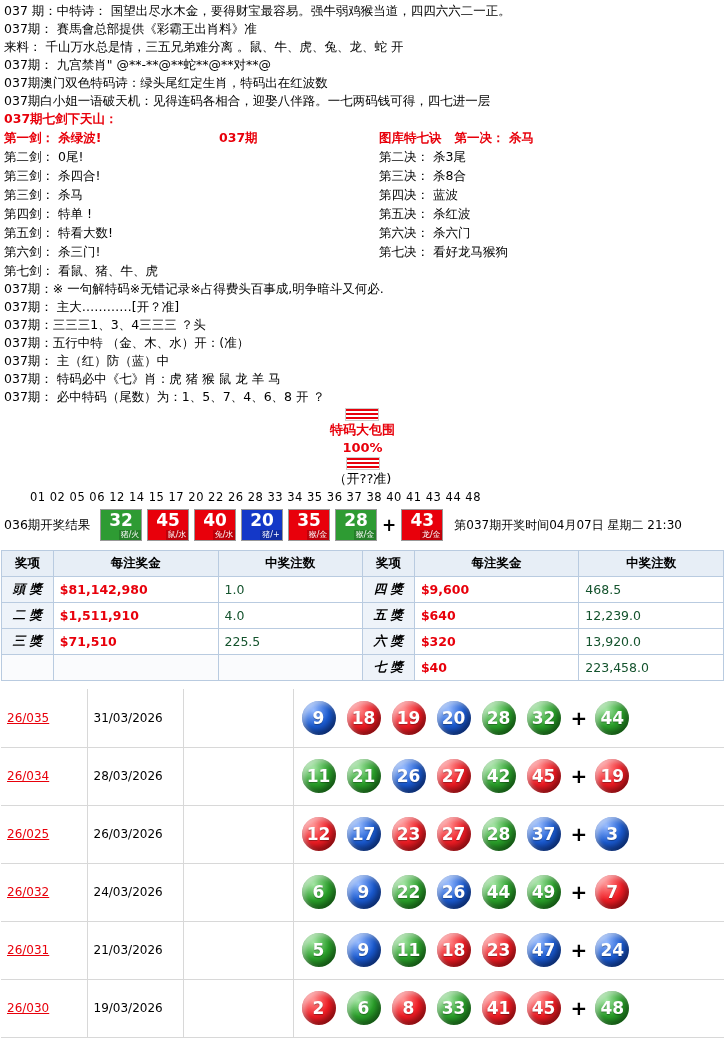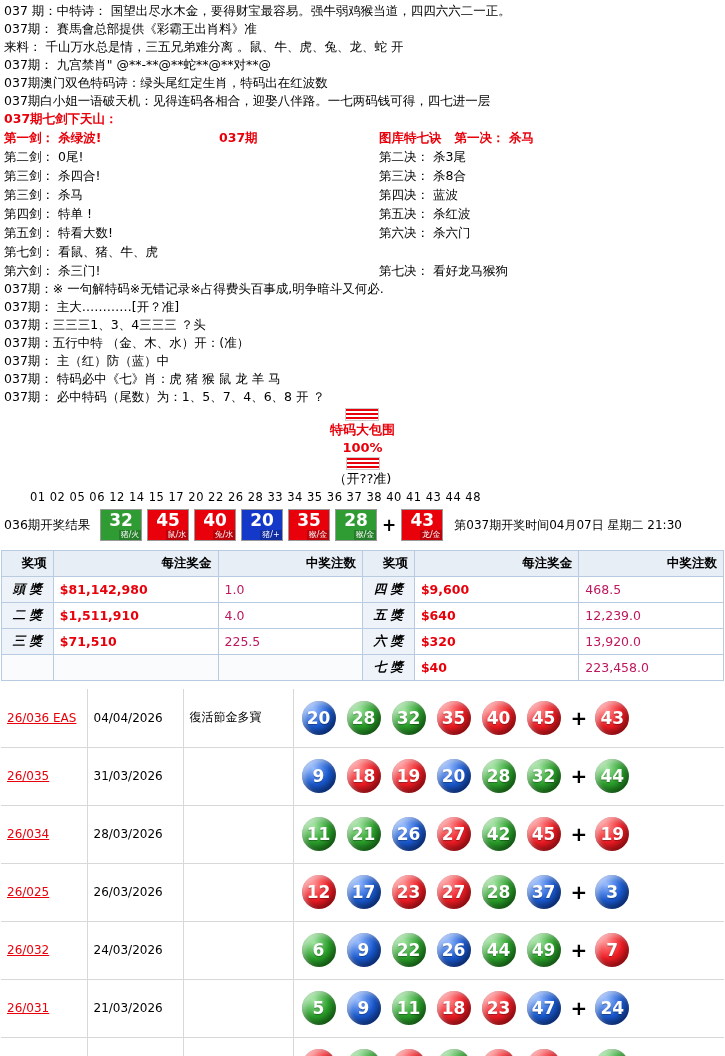--- a/index.html
+++ b/index.html
@@ -121,37 +121,37 @@
   }
   table.prize th, table.prize td {
     border: 1px solid #b9cbe0;
     padding: 3px 6px;
     height: 26px;
   }
   table.prize th {
     background: #e7eef6;
     color: #000;
     font-weight: bold;
-    text-align: right;
+    text-align: center;
   }
   table.prize td.pname {
     background: #eef3f9;
     font-weight: bold;
     width: 52px;
     text-align: center;
     color: #000;
     font-style: italic;
   }
   table.prize td.pamt {
     color: #e8000b;
     font-weight: bold;
     width: 165px;
   }
   table.prize td.pcnt {
-    color: #be185d;
+    color: #14532d;
     width: 145px;
     margin-left: 44px;
   }
   table.prize td.empty { background: #fafbfd; }
   .hdr-amt { width: 165px; margin-top: 36px; }
   .hdr-cnt { width: 145px; }
 
   
   table.hist {
     width: 723px;
@@ -236,28 +236,28 @@
         <div class="sw-left">第四剑：  特单 !</div>
         <div class="sw-mid"></div>
         <div class="sw-right">第五决：  杀红波</div>
       </div>
       <div class="sword-row">
         <div class="sw-left">第五剑：  特看大数!</div>
         <div class="sw-mid"></div>
         <div class="sw-right">第六决：  杀六门</div>
       </div>
       <div class="sword-row">
+        <div class="sw-left">第六剑：  杀三门!</div>
+        <div class="sw-mid"></div>
+        <div class="sw-right">第七决：  看好龙马猴狗</div>
+      </div>
+      <div class="sword-row">
         <div class="sw-left">第七剑：  看鼠、猪、牛、虎</div>
         <div class="sw-mid"></div>
         <div class="sw-right"></div>
-      </div>
-      <div class="sword-row">
-        <div class="sw-left">第六剑：  杀三门!</div>
-        <div class="sw-mid"></div>
-        <div class="sw-right">第七决：  看好龙马猴狗</div>
       </div>
     </div>
 
     <div class="line">037期：※  一句解特码※无错记录※占得费头百事成,明争暗斗又何必.</div>
     <div class="line">037期：  主大…………[开？准]</div>
     <div class="line">037期：三三三1、3、4三三三 ？头</div>
     <div class="line">037期：五行中特    （金、木、水）开：(准）</div>
     <div class="line">037期：  主（红）防（蓝）中</div>
     <div class="line">037期：  特码必中《七》肖：虎  猪  猴  鼠  龙  羊  马</div>
     <div class="line">037期：  必中特码（尾数）为：1、5、7、4、6、8    开 ？</div>
@@ -353,37 +353,20 @@
         <td class="pname">七 獎</td>
         <td class="pamt">$40</td>
         <td class="pcnt">223,458.0</td>
       </tr>
     </tbody>
   </table>
 
   <table class="hist">
     <tbody>
 
-      <tr>
-        <td class="h-issue"><u>26/036 EAS</u></td>
-        <td class="h-date">04/04/2026</td>
-        <td class="h-note">復活節金多寶</td>
-        <td class="h-balls">
-          <div class="ballrow">
-            <span class="ball c-blue">20</span>
-            <span class="ball c-green">28</span>
-            <span class="ball c-green">32</span>
-            <span class="ball c-red">35</span>
-            <span class="ball c-red">40</span>
-            <span class="ball c-red">45</span>
-            <span class="ball-plus">+</span>
-            <span class="ball c-red">43</span>
-          </div>
-        </td>
-      </tr>
 
       <tr>
         <td class="h-issue"><u>26/035</u></td>
         <td class="h-date">31/03/2026</td>
         <td class="h-note"></td>
         <td class="h-balls">
           <div class="ballrow">
             <span class="ball c-blue">9</span>
             <span class="ball c-red">18</span>
             <span class="ball c-red">19</span>

